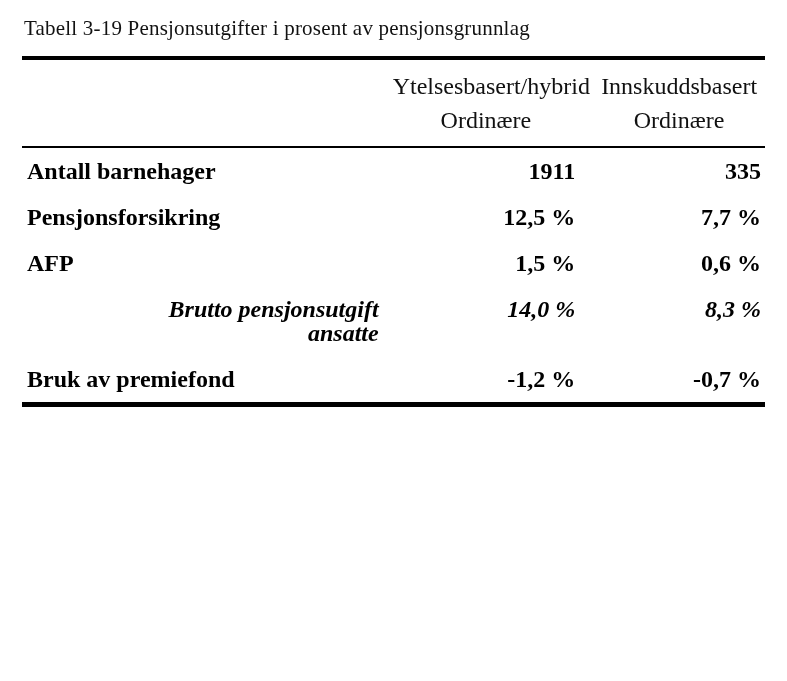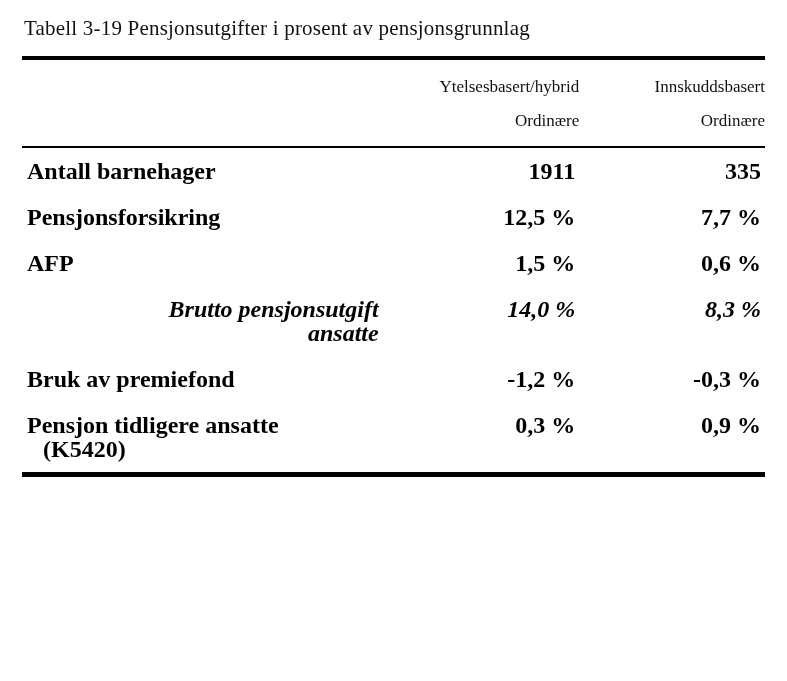--- a/index.html
+++ b/index.html
@@ -56,24 +56,24 @@
   }
 
   td {
     font-size: 19px;
     line-height: 25px;
     vertical-align: top;
     padding: 0;
   }
   .hdr td {
     font-family: "Liberation Serif", serif;
-    font-size: 17px;
+    font-size: 24px;
     font-weight: 400;
     color: #111111;
-    text-align: right;
+    text-align: center;
     padding-top: 14px;
     padding-bottom: 0;
   }
   .hdr.hdr2 td {
     padding-top: 9px;
     padding-bottom: 13px;
   }
   .hdr td.h-num1, .hdr td.h-num2 {
     padding-left: 14px;
   }
@@ -164,32 +164,24 @@
           <span>Brutto pensjonsutgift</span>
           <span class="sub">ansatte</span>
         </td>
         <td class="num">14,0 %</td>
         <td class="num">8,3 %</td>
       </tr>
 
       <tr class="data">
         <td class="label">Bruk av premiefond</td>
         <td class="num">-1,2 %</td>
-        <td class="num">-0,3 %</td>
+        <td class="num">-0,7 %</td>
       </tr>
 
 
-      <tr class="data">
-        <td class="label">
-          <span>Pensjon tidligere ansatte</span>
-          <span class="sub">(K5420)</span>
-        </td>
-        <td class="num">0,3 %</td>
-        <td class="num">0,9 %</td>
-      </tr>
 
       <tr class="rule-mid">
           <td colspan="3"></td>
         </tr>
 
 
       <tr class="rule-bottom">
           <td colspan="3"></td>
         </tr>
     </tbody>

